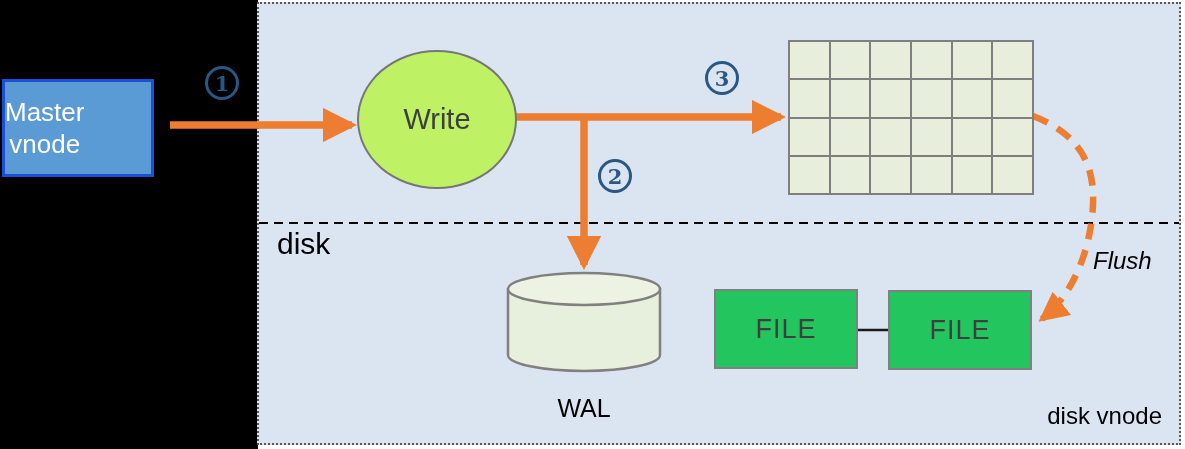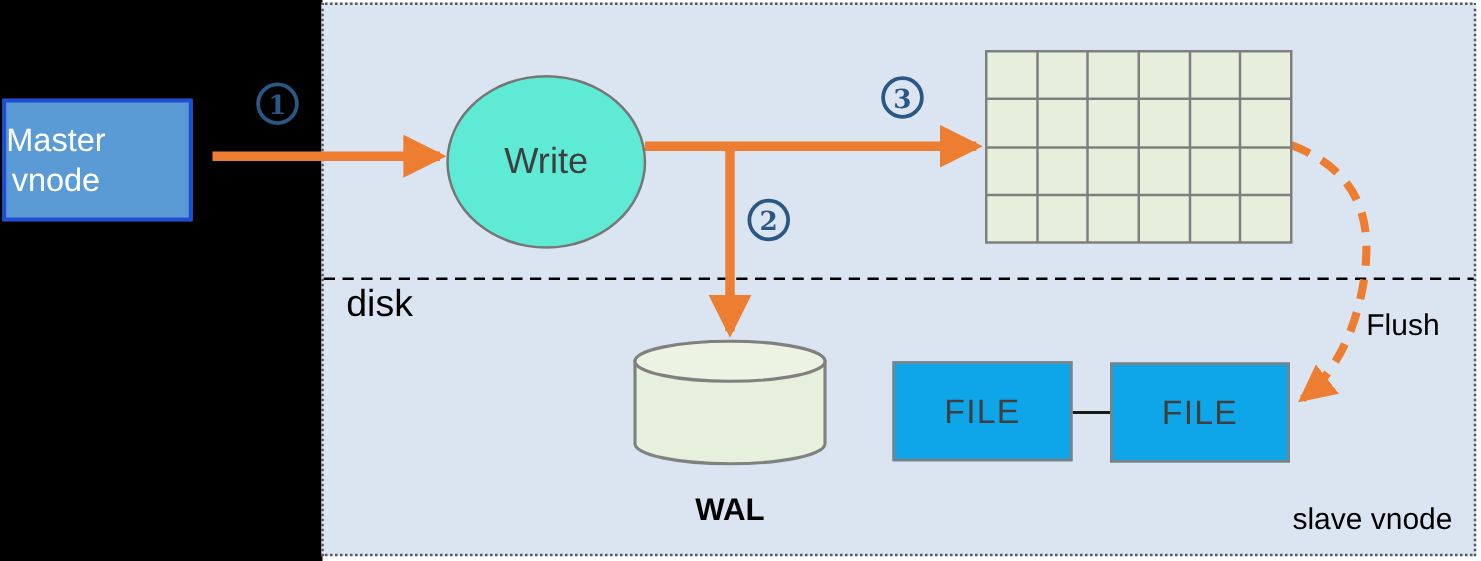--- a/index.html
+++ b/index.html
@@ -14,22 +14,22 @@
   }
   .master-box{
     position:absolute;left:2px;top:79px;width:152px;height:98px;box-sizing:border-box;
     background:#5B9BD5;border:3px solid #1d4ed8;
     display:flex;align-items:center;
     color:#ffffff;font-size:26px;line-height:1.25;text-align:center;white-space:pre-line;
     z-index:4;
   }
   .arrow-layer{position:absolute;left:0;top:0;width:1185px;height:449px;z-index:2;}
   .write-ellipse{
-    position:absolute;left:357px;top:60px;width:160px;height:139px;box-sizing:border-box;
-    background:#5eead4;border:2.5px solid #767676;border-radius:50%;
+    position:absolute;left:357px;top:50px;width:160px;height:139px;box-sizing:border-box;
+    background:#bef264;border:2.5px solid #767676;border-radius:50%;
     display:flex;align-items:center;justify-content:center;
     color:#3F3F3F;font-size:29px;z-index:3;
   }
   .mem-grid{
     position:absolute;left:788px;top:40px;width:246px;height:155px;box-sizing:border-box;
     background:#7F7F7F;padding:2px;display:grid;gap:2px;z-index:3;
   }
   .mem-grid .cell{background:#E7EFDC;}
   .badge{
     position:absolute;width:34px;height:34px;box-sizing:border-box;
@@ -37,27 +37,27 @@
     display:flex;align-items:center;justify-content:center;
     color:#2A5783;font-family:"DejaVu Serif",serif;font-size:21px;font-weight:600;
     z-index:4;background:transparent;
   }
   .badge1{left:205px;top:66px;}
   .badge2{left:598px;top:159px;}
   .badge3{left:705px;top:61px;}
   .lbl{position:absolute;color:#000000;z-index:4;}
   .lbl-memory{left:277px;top:196px;font-size:23px;}
   .lbl-disk{left:277px;top:227px;font-size:30px;}
-  .lbl-wal{left:534px;top:394px;width:100px;text-align:center;font-size:25px;font-weight:bold;}
-  .lbl-flush{left:1093px;top:247px;font-size:24px;}
+  .lbl-wal{left:534px;top:394px;width:100px;text-align:center;font-size:25px;}
+  .lbl-flush{left:1093px;top:247px;font-size:24px;font-style:italic;}
   .lbl-slave{left:1010px;top:402px;width:152px;text-align:right;font-size:24px;}
   .wal-cyl{position:absolute;left:506px;top:271px;z-index:3;}
   .file-box{
     position:absolute;width:144px;height:80px;box-sizing:border-box;
-    background:#0ea5e9;border:2.5px solid #808080;
+    background:#22c55e;border:2.5px solid #808080;
     display:flex;align-items:center;justify-content:center;
     color:#3F3F3F;font-size:27px;letter-spacing:1px;z-index:3;
   }
   .file1{left:714px;top:289px;}
   .file2{left:888px;top:290px;}
 </style>
 </head>
 <body>
 
 <div class="stage">
@@ -135,15 +135,15 @@
   <div class="lbl lbl-wal">WAL</div>
 
   <div class="file-box file1">
     <span>FILE</span>
   </div>
   <div class="file-box file2">
     <span>FILE</span>
   </div>
 
   <div class="lbl lbl-flush">Flush</div>
-  <div class="lbl lbl-slave">slave vnode</div>
+  <div class="lbl lbl-slave">disk vnode</div>
 
 </div>
 
 </body></html>

